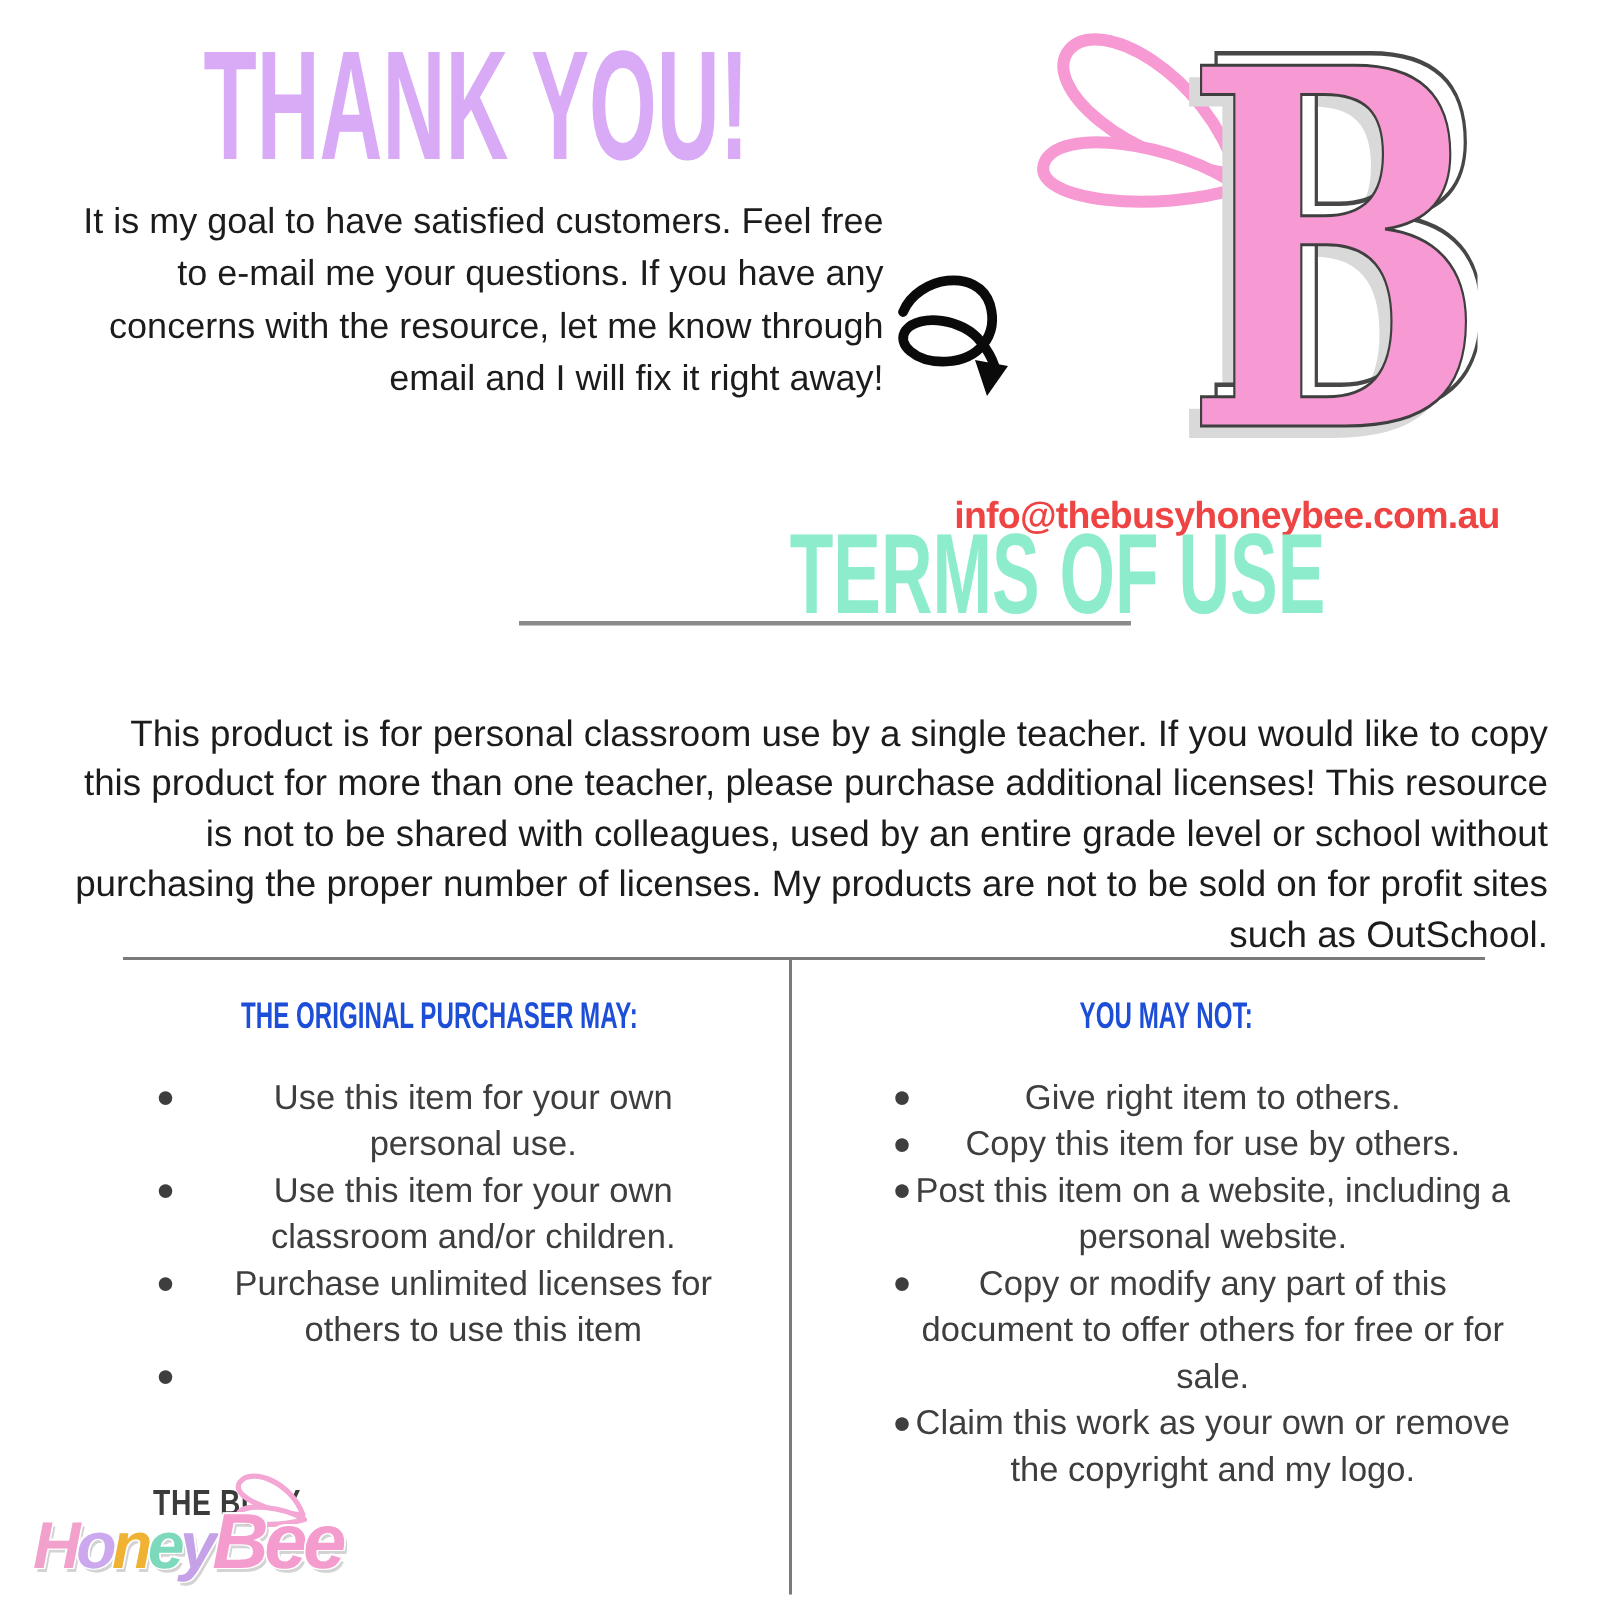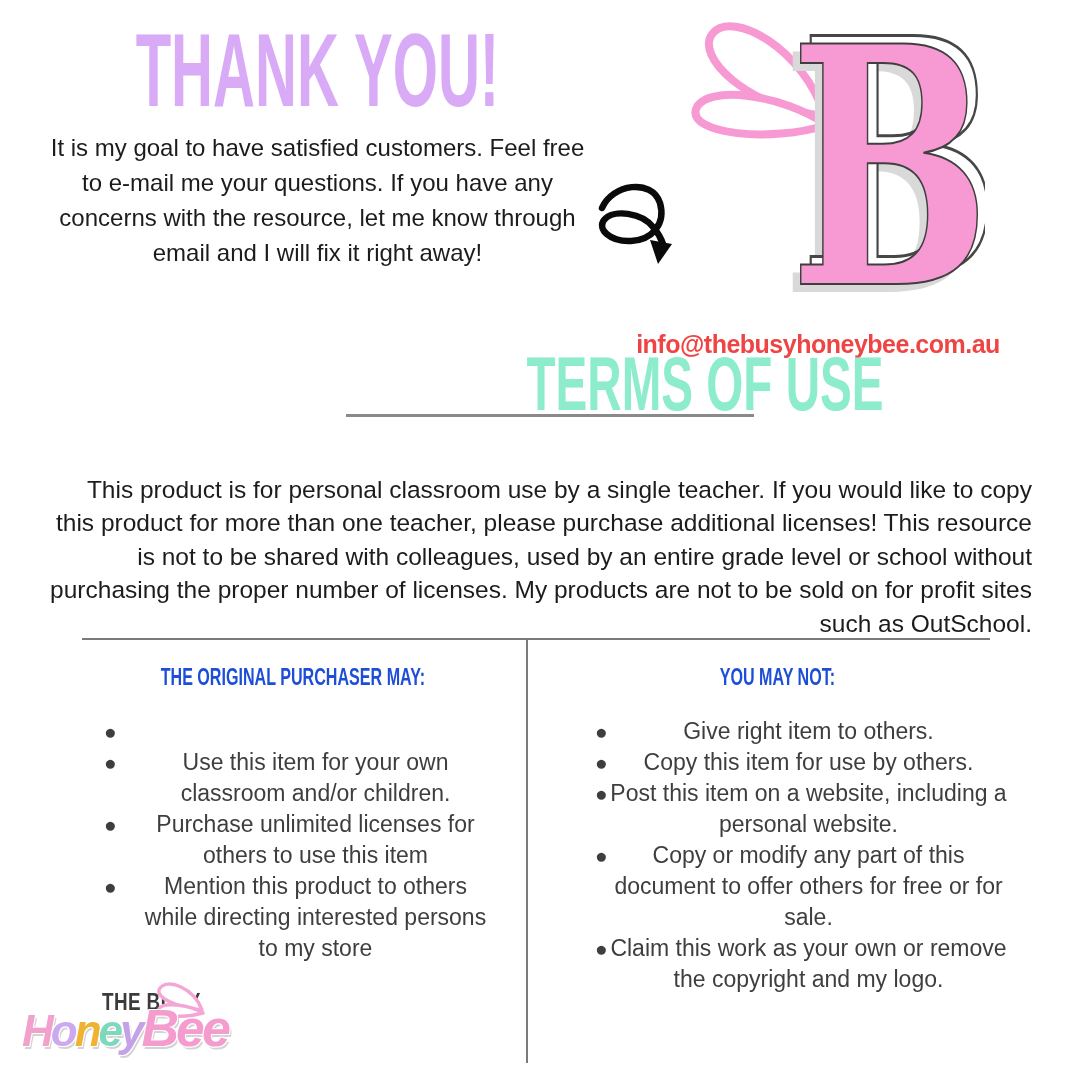--- a/index.html
+++ b/index.html
@@ -6,21 +6,21 @@
   .page{
     position:relative;width:1080px;height:1080px;background:#ffffff;overflow:hidden;
     font-family:"Liberation Sans",sans-serif;color:#1c1c1c;padding-left:16px;
   }
   .cond{display:inline-block;white-space:nowrap;transform-origin:50% 0;}
 
   
   .thanks{position:absolute;left:40px;top:16px;width:555px;text-align:center;}
   .thanks h1{margin:0;font-size:88px;font-weight:bold;color:#d9abf7;line-height:92px;}
   .thanks h1 .cond{transform:scale(0.66,1.18);}
-  .thanks p{margin:22px 6px 0 6px;font-size:24px;line-height:35px;color:#1c1c1c;}
+  .thanks p{margin:22px 6px 0 6px;font-size:24px;line-height:35px;color:#1c1c1c;text-align:right;}
 
   
   .arrow-wrap{position:absolute;left:592px;top:178px;width:102px;height:112px;}
   .bee-wrap{position:absolute;left:675px;top:10px;width:310px;height:295px;}
   .bee-b{font-family:"DejaVu Serif",serif;font-weight:bold;font-size:330px;}
 
   .email{
     position:absolute;left:580px;top:306px;width:476px;text-align:center;
     font-size:25px;font-weight:bold;letter-spacing:-0.5px;color:#ef4444;margin-top:24px;
   }
@@ -111,35 +111,35 @@
 
   <div class="divider-h"></div>
   <div class="divider-v"></div>
 
   <section class="col col-left">
     <h3><span class="cond">THE ORIGINAL PURCHASER MAY:</span></h3>
     <ul>
 
         <li>
           <span class="dot">●</span>
+          <span class="txt">Use this item for your own personal use.</span>
         </li>
 
         <li>
           <span class="dot">●</span>
           <span class="txt">Use this item for your own classroom and/or children.</span>
         </li>
 
         <li>
           <span class="dot">●</span>
           <span class="txt">Purchase unlimited licenses for others to use this item</span>
         </li>
 
         <li>
           <span class="dot">●</span>
-          <span class="txt">Mention this product to others while directing interested persons to my store</span>
         </li>
       </ul>
   </section>
 
   <section class="col col-right">
     <h3><span class="cond">YOU MAY NOT:</span></h3>
     <ul>
 
         <li>
           <span class="dot">●</span>

